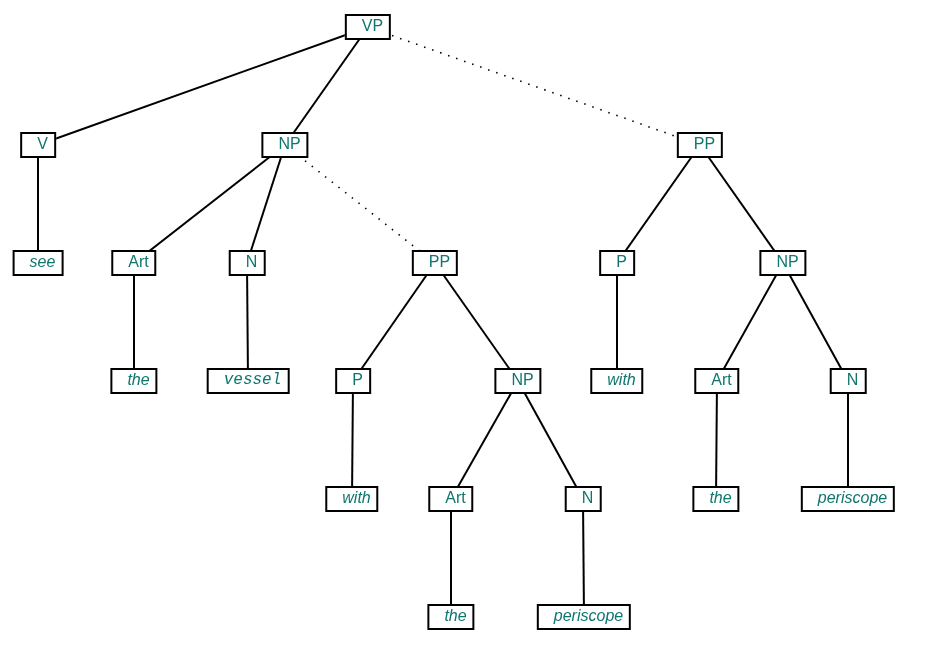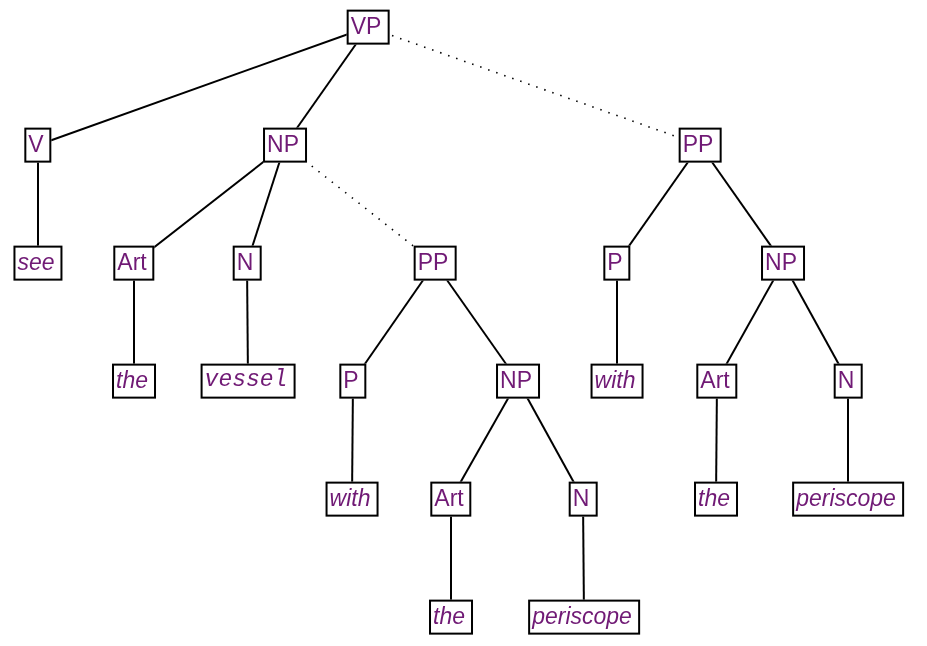--- a/index.html
+++ b/index.html
@@ -20,24 +20,24 @@
     left: 0;
     top: 0;
     width: 927px;
     height: 646px;
   }
   .node {
     position: absolute;
     transform: translate(-50%, -50%);
     background: #ffffff;
     border: 2px solid #000000;
-    padding: 0px 6px 2px 2px;
-    font-size: 23px;
+    padding: 0px 6px 2px 15px;
+    font-size: 16px;
     line-height: 1.25;
-    color: #701a75;
+    color: #0f766e;
     white-space: nowrap;
     text-align: center;
   }
   .node.italic {
     font-style: italic;
     text-align: right;
   }
 </style>
 </head>
 <body>

